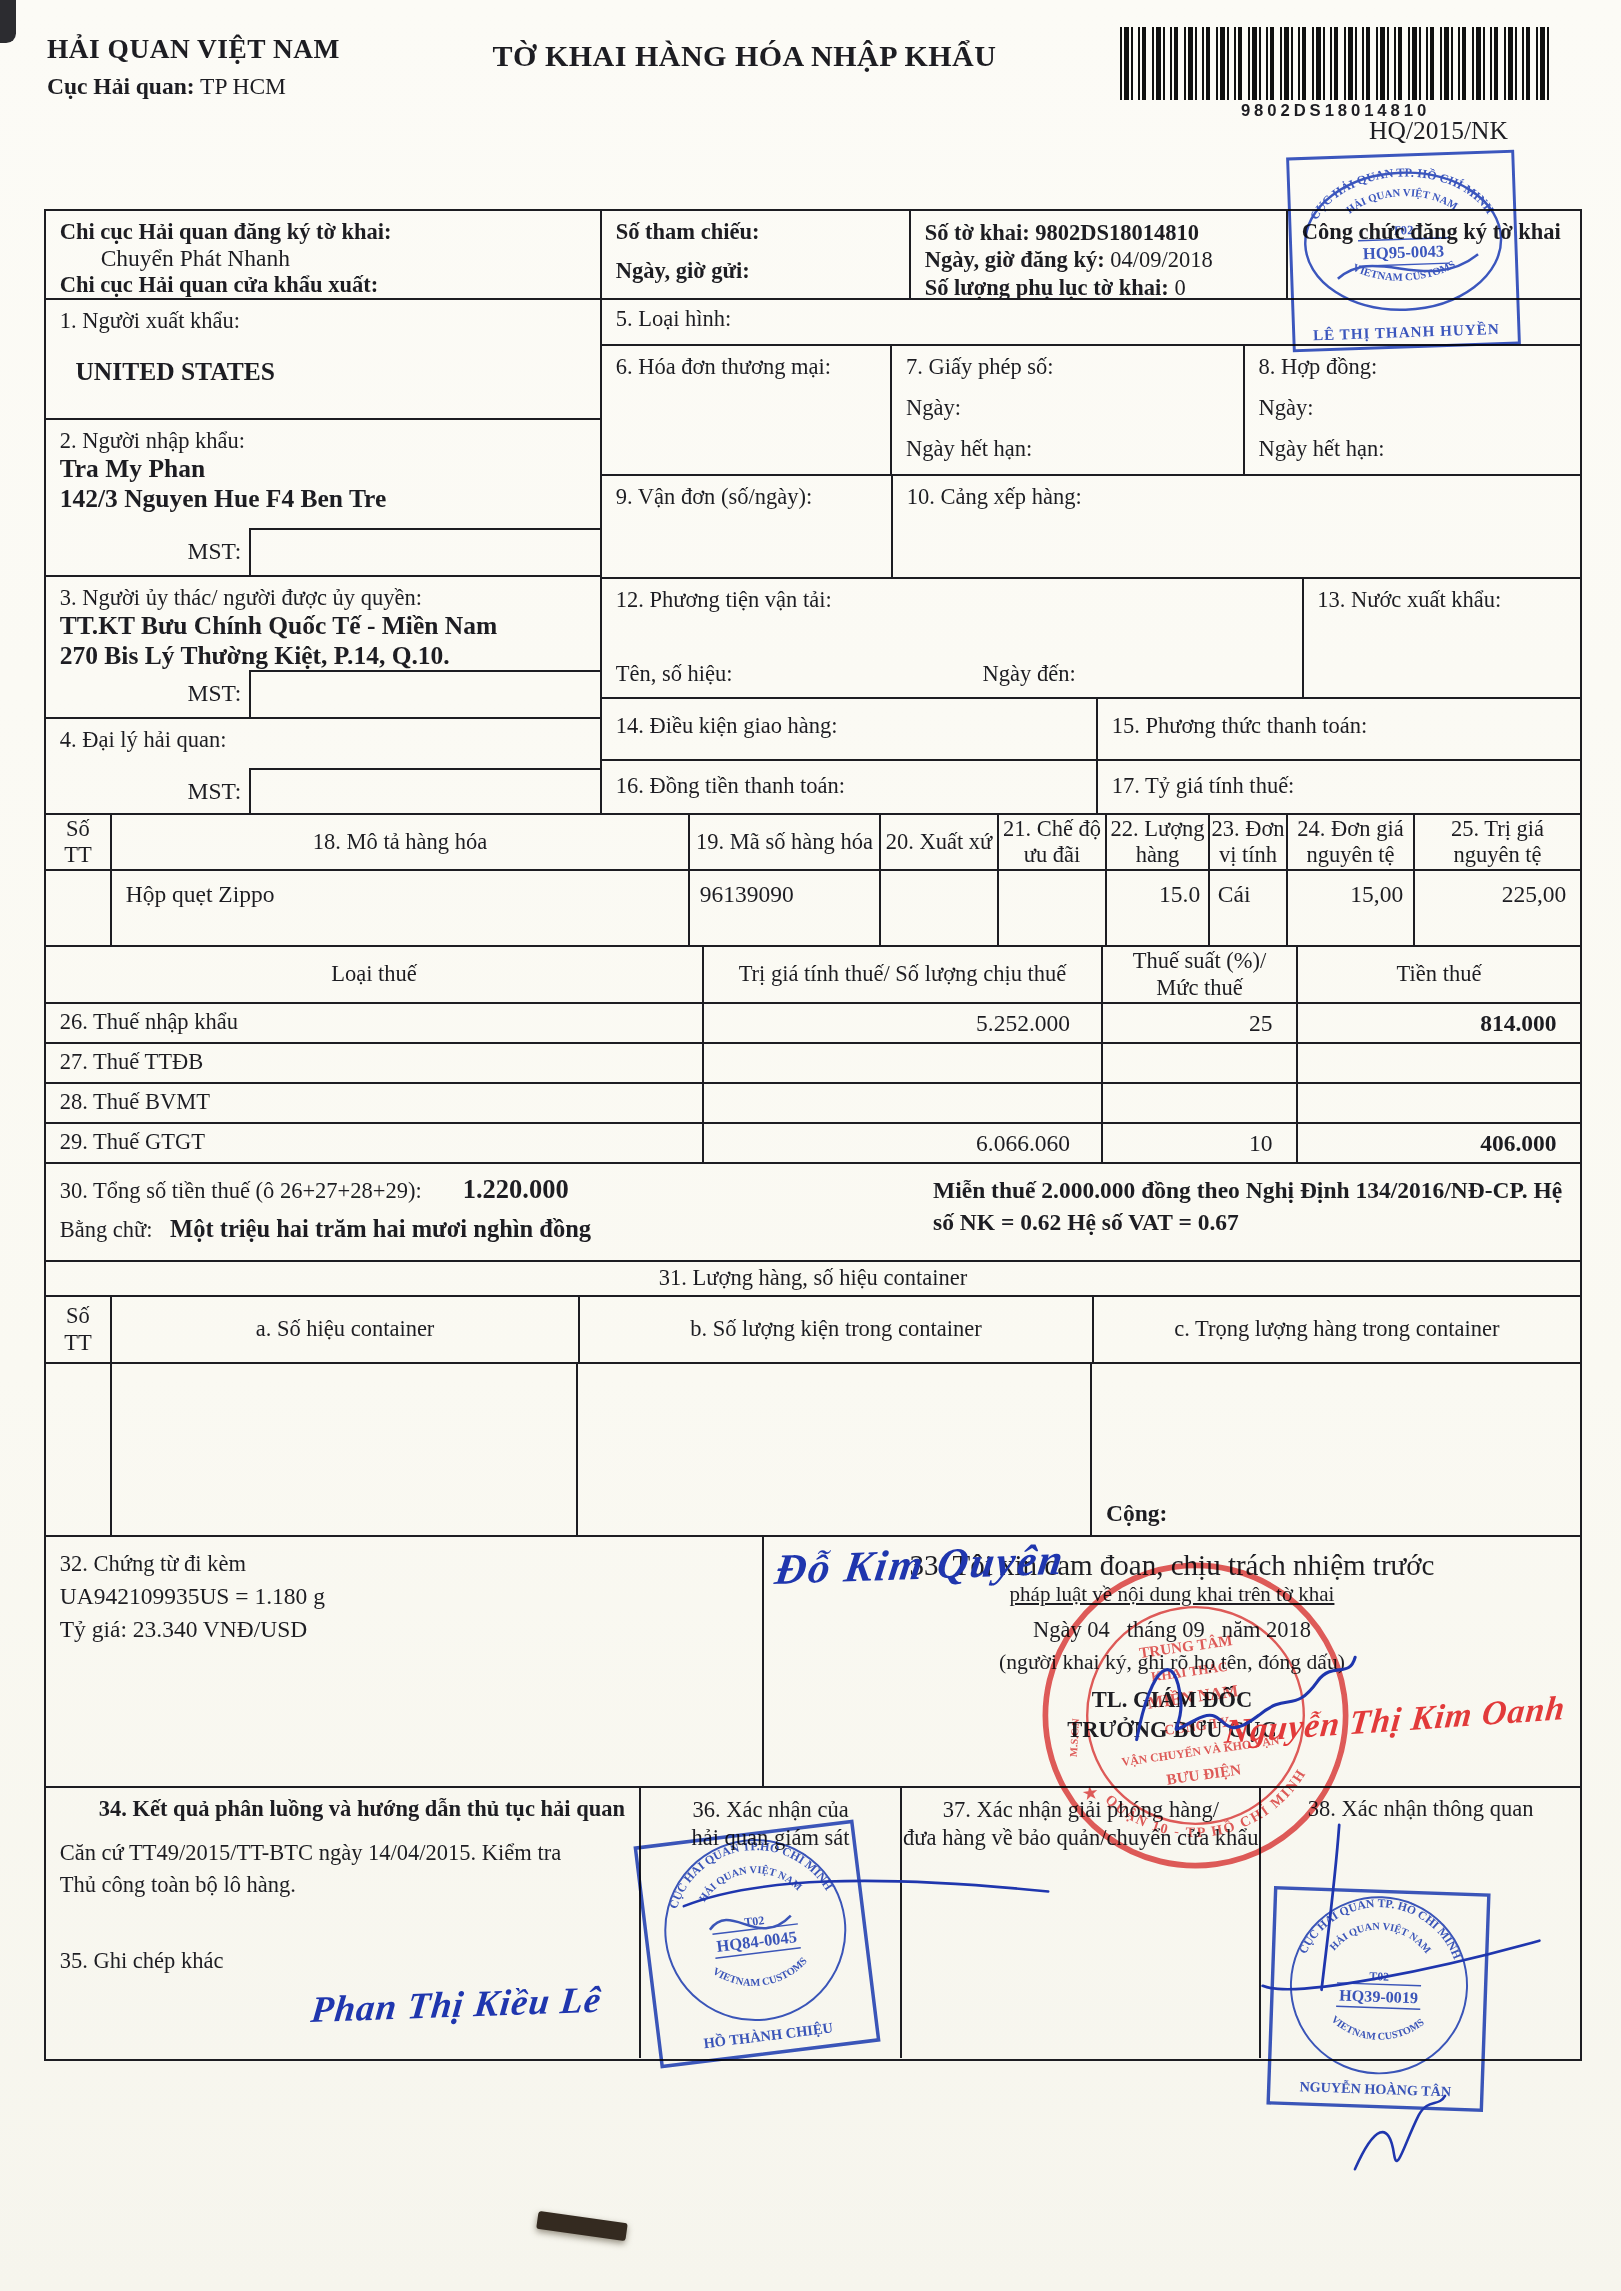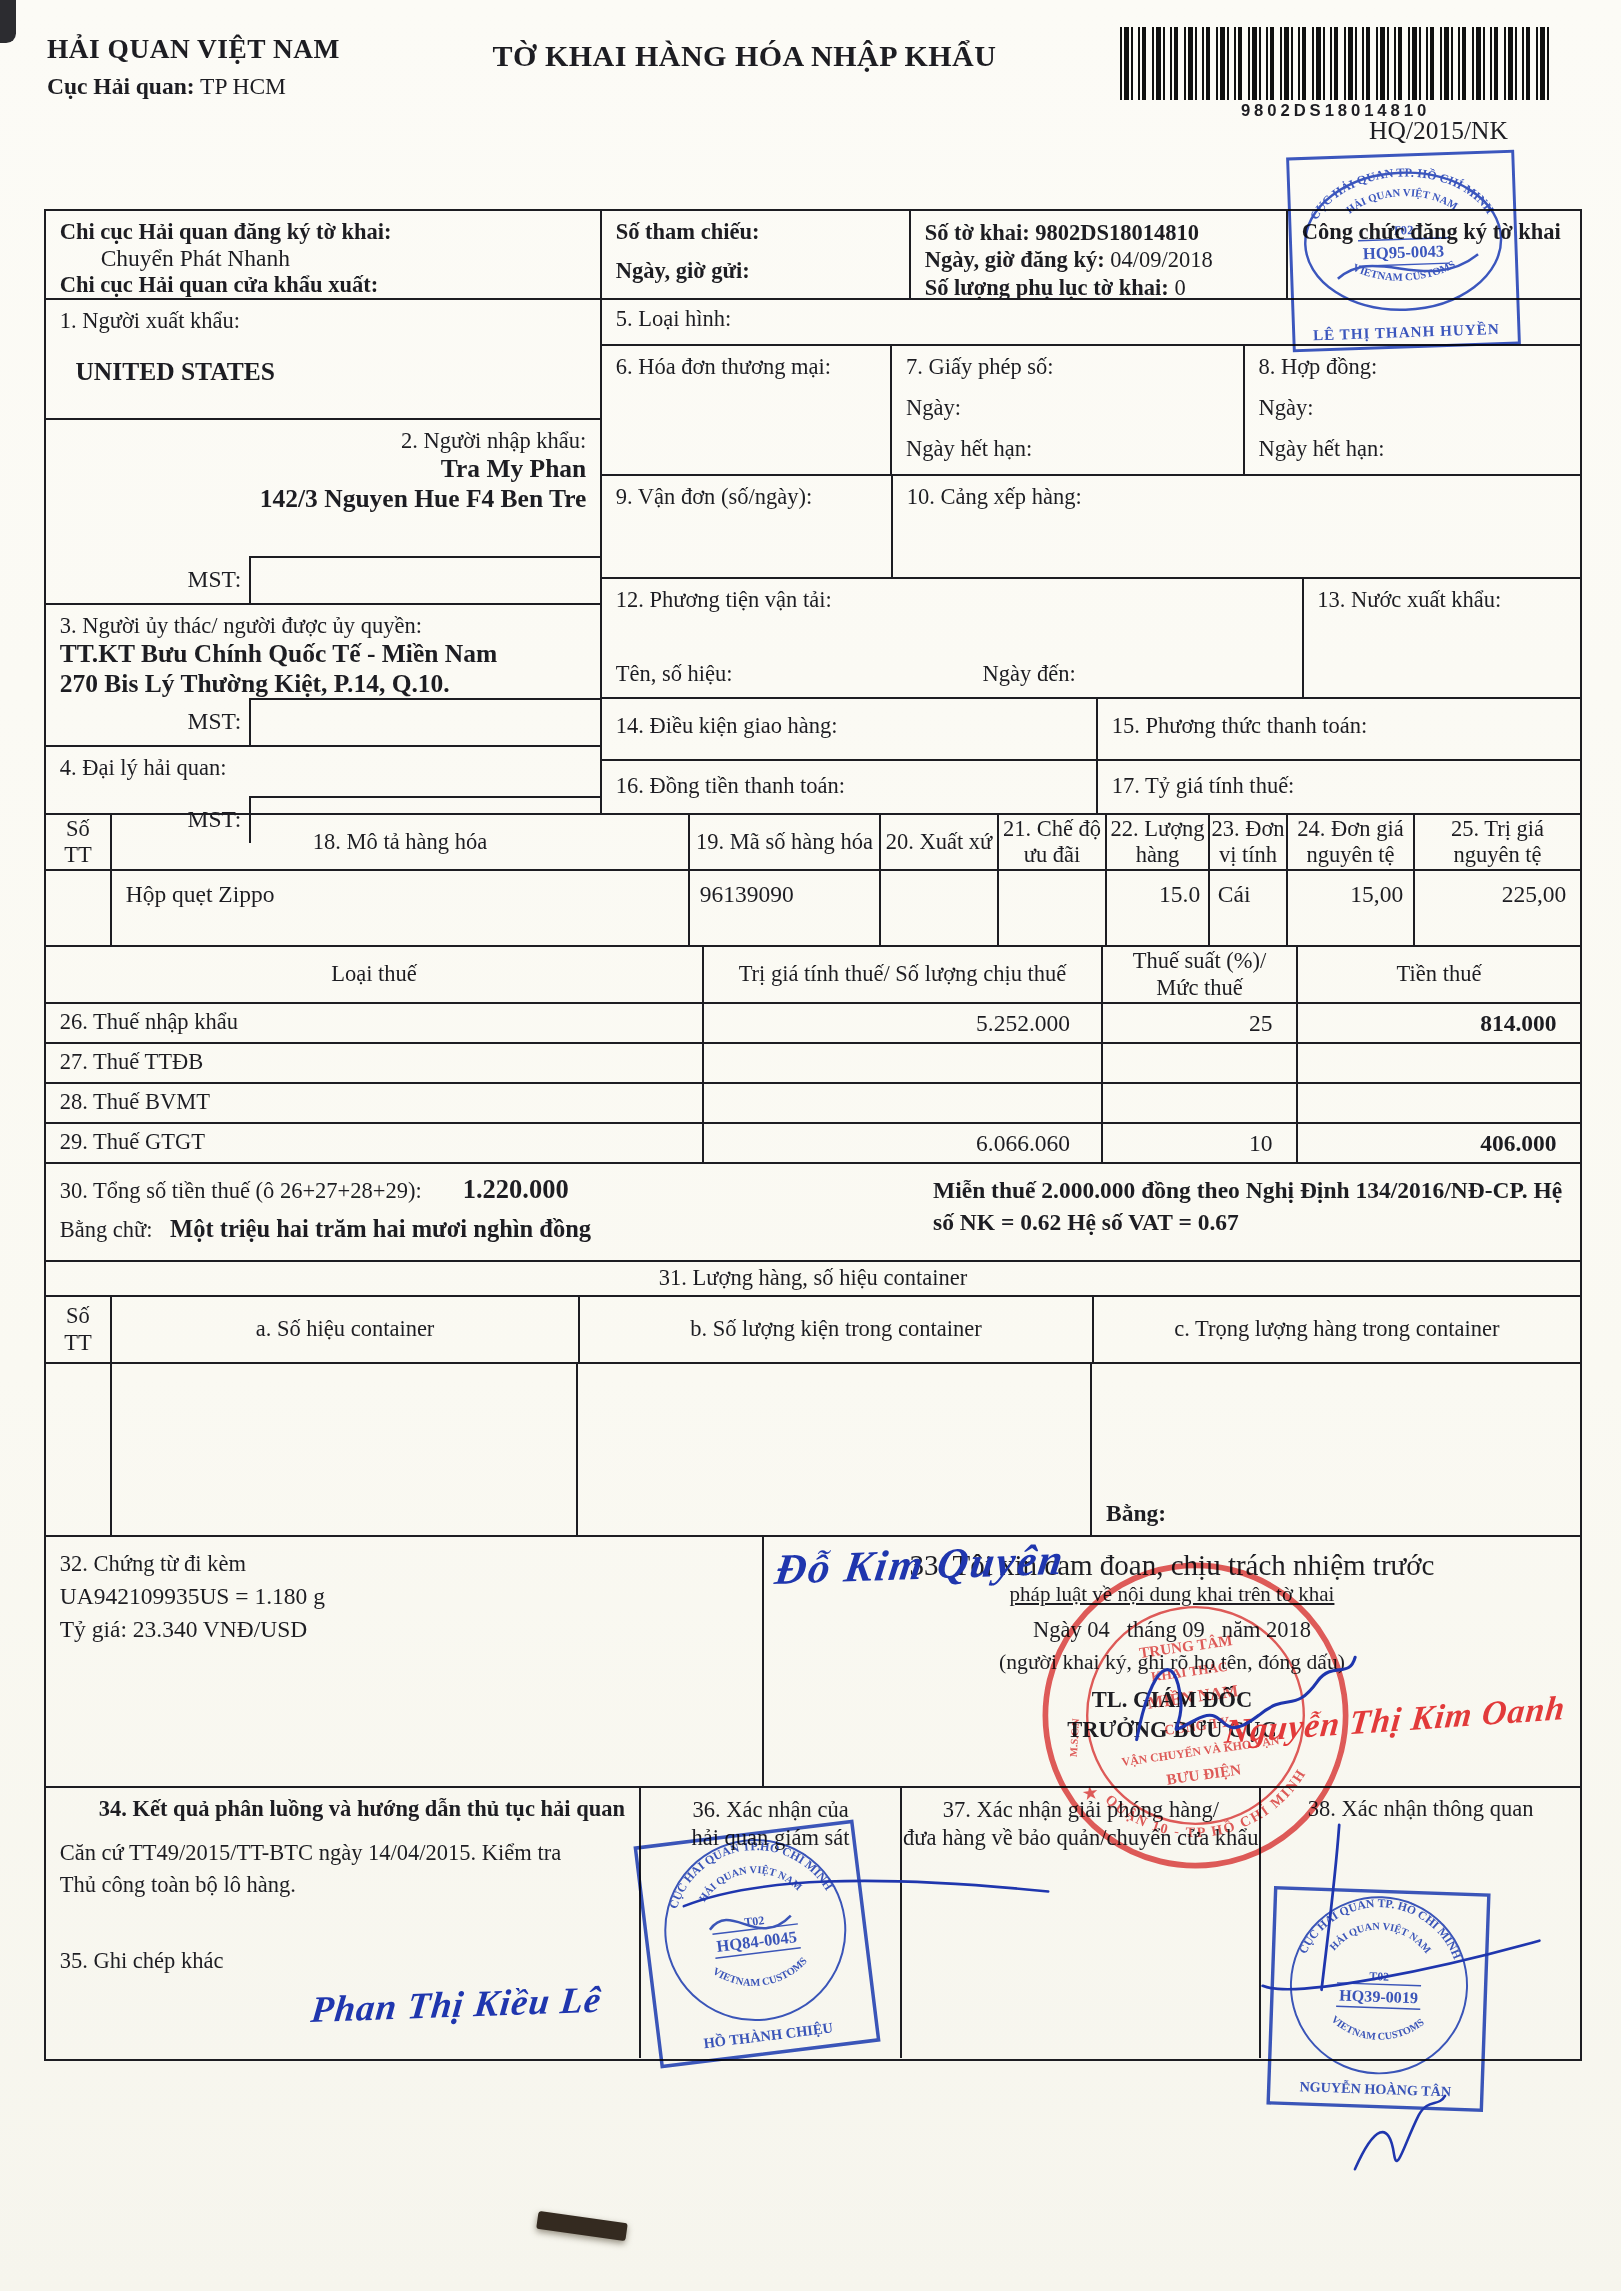--- a/index.html
+++ b/index.html
@@ -100,21 +100,21 @@
         <div class="b">Công chức đăng ký tờ khai</div>
       </div>
     </div>
 
     <div class="r bt" style="height:515px;">
       <div style="width:554px;">
         <div class="sub pad" style="height:118px;">
           <div>1. Người xuất khẩu:</div>
           <div class="val-lg" style="margin-top:23.5px;margin-left:15.7px;">UNITED STATES</div>
         </div>
-        <div class="sub bt pad" style="height:185px;text-align:right;">
+        <div class="sub bt pad" style="height:157px;">
           <div>2. Người nhập khẩu:</div>
           <div class="val-lg">Tra My Phan</div>
           <div class="val-lg">142/3 Nguyen Hue F4 Ben Tre</div>
           <div class="mst-row">
             <span class="mst-lbl">MST:</span>
             <span class="mst-box"></span>
           </div>
         </div>
         <div class="sub bt pad" style="height:142px;">
           <div>3. Người ủy thác/ người được ủy quyền:</div>
@@ -294,21 +294,21 @@
       </div>
       <div class="c ctr" style="width:470px;">a. Số hiệu container</div>
       <div class="c ctr" style="width:515px;">b. Số lượng kiện trong container</div>
       <div class="c ctr" style="width:490px;">c. Trọng lượng hàng trong container</div>
     </div>
     <div class="r bt" style="height:173px;">
       <div class="c" style="width:64px;"></div>
       <div class="c" style="width:466px;"></div>
       <div class="c" style="width:515px;"></div>
       <div class="c" style="width:490px;">
-        <span class="abs b" style="left:13.7px;bottom:7.8px;font-size:23.5px;">Bằng:</span>
+        <span class="abs b" style="left:13.7px;bottom:7.8px;font-size:23.5px;">Cộng:</span>
       </div>
     </div>
 
     <div class="r bt" style="height:251px;">
       <div class="c" style="width:716px;padding:9.8px 13.7px;line-height:33px;">
         <div>32. Chứng từ đi kèm</div>
         <div class="num">UA942109935US = 1.180 g</div>
         <div class="num">Tỷ giá: 23.340 VNĐ/USD</div>
       </div>
       <div class="c" style="width:818px;padding-top:11.8px;text-align:center;">

